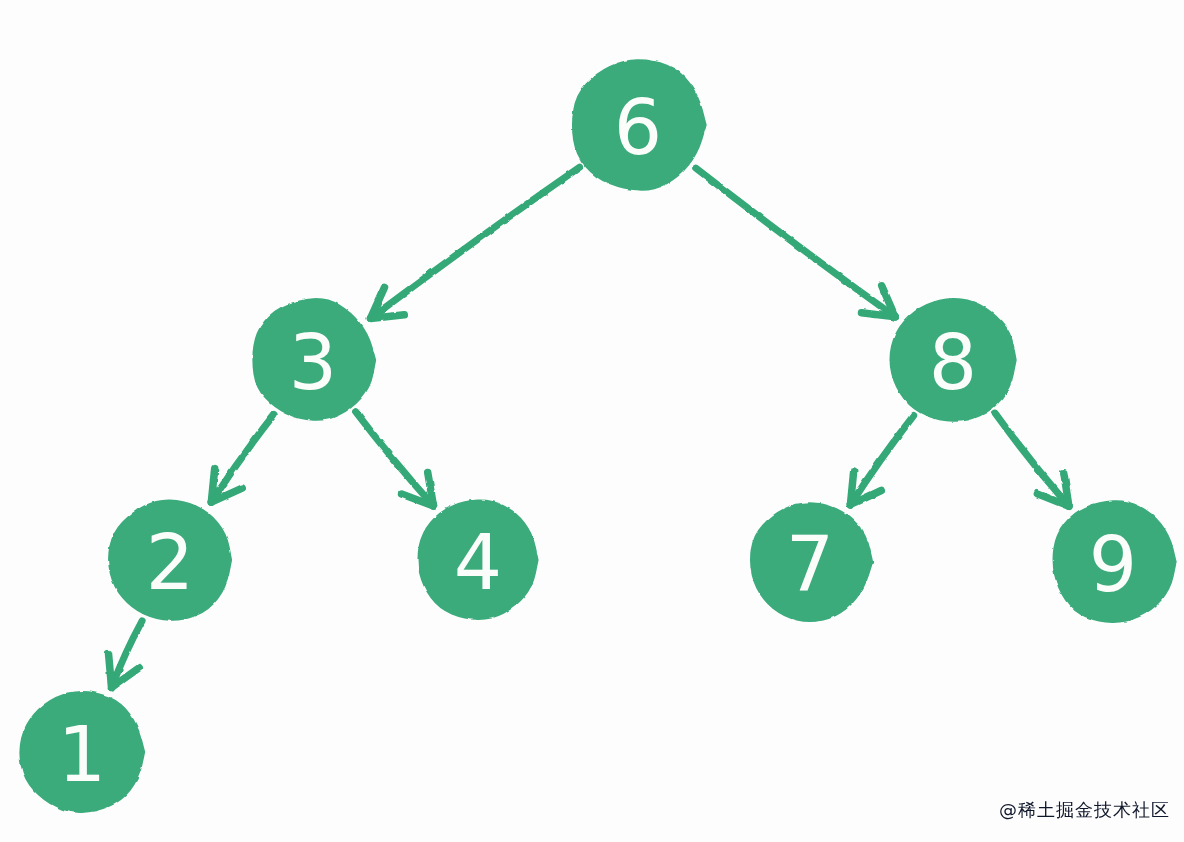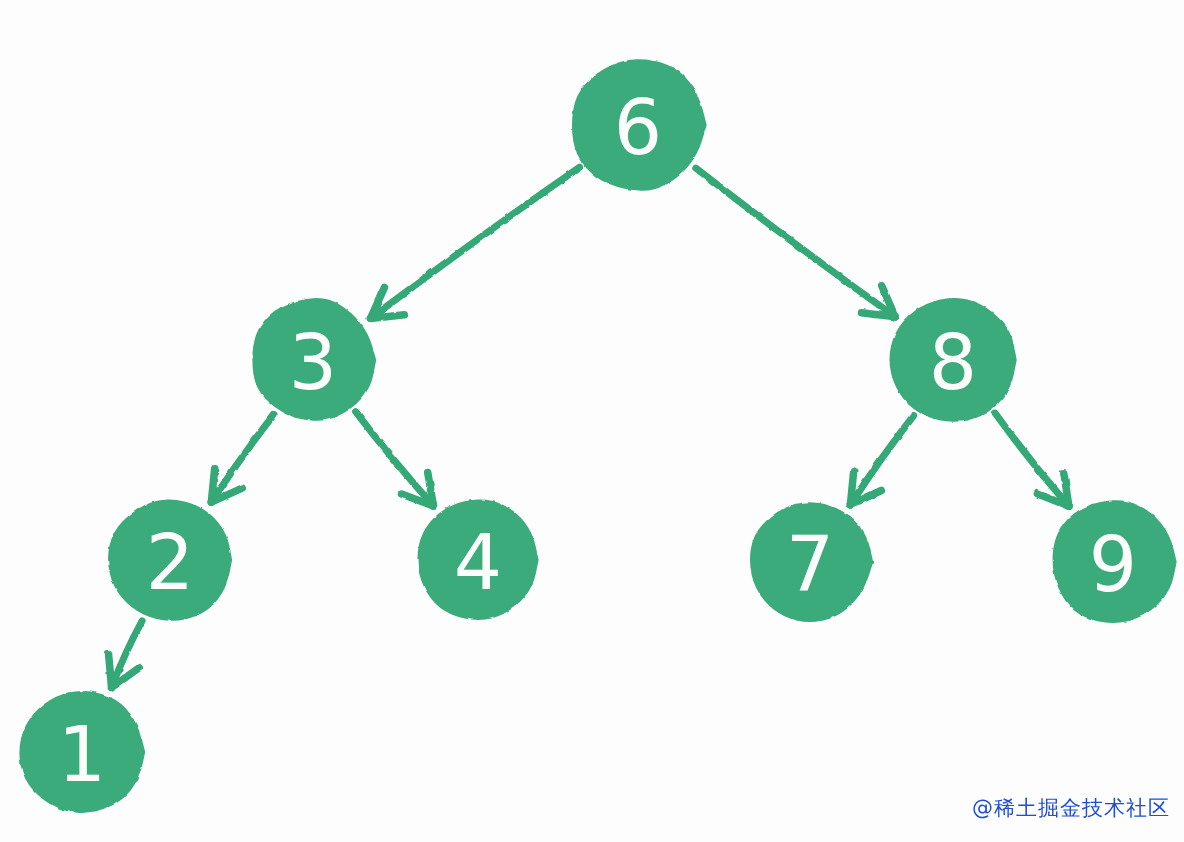--- a/index.html
+++ b/index.html
@@ -46,23 +46,23 @@
     stroke: #34a878;
     stroke-width: 7.5;
     stroke-linecap: round;
     stroke-linejoin: round;
     fill: none;
   }
   .watermark {
     position: absolute;
     right: 14px;
     bottom: 20px;
-    color: #1d4ed8;
+    color: #0f172a;
     font-family: "DejaVu Sans", sans-serif;
-    font-size: 21px;
+    font-size: 18px;
     letter-spacing: 1px;
     white-space: nowrap;
     user-select: none;
   }
 </style>
 </head>
 <body>
 
 <div id="canvas">
 

